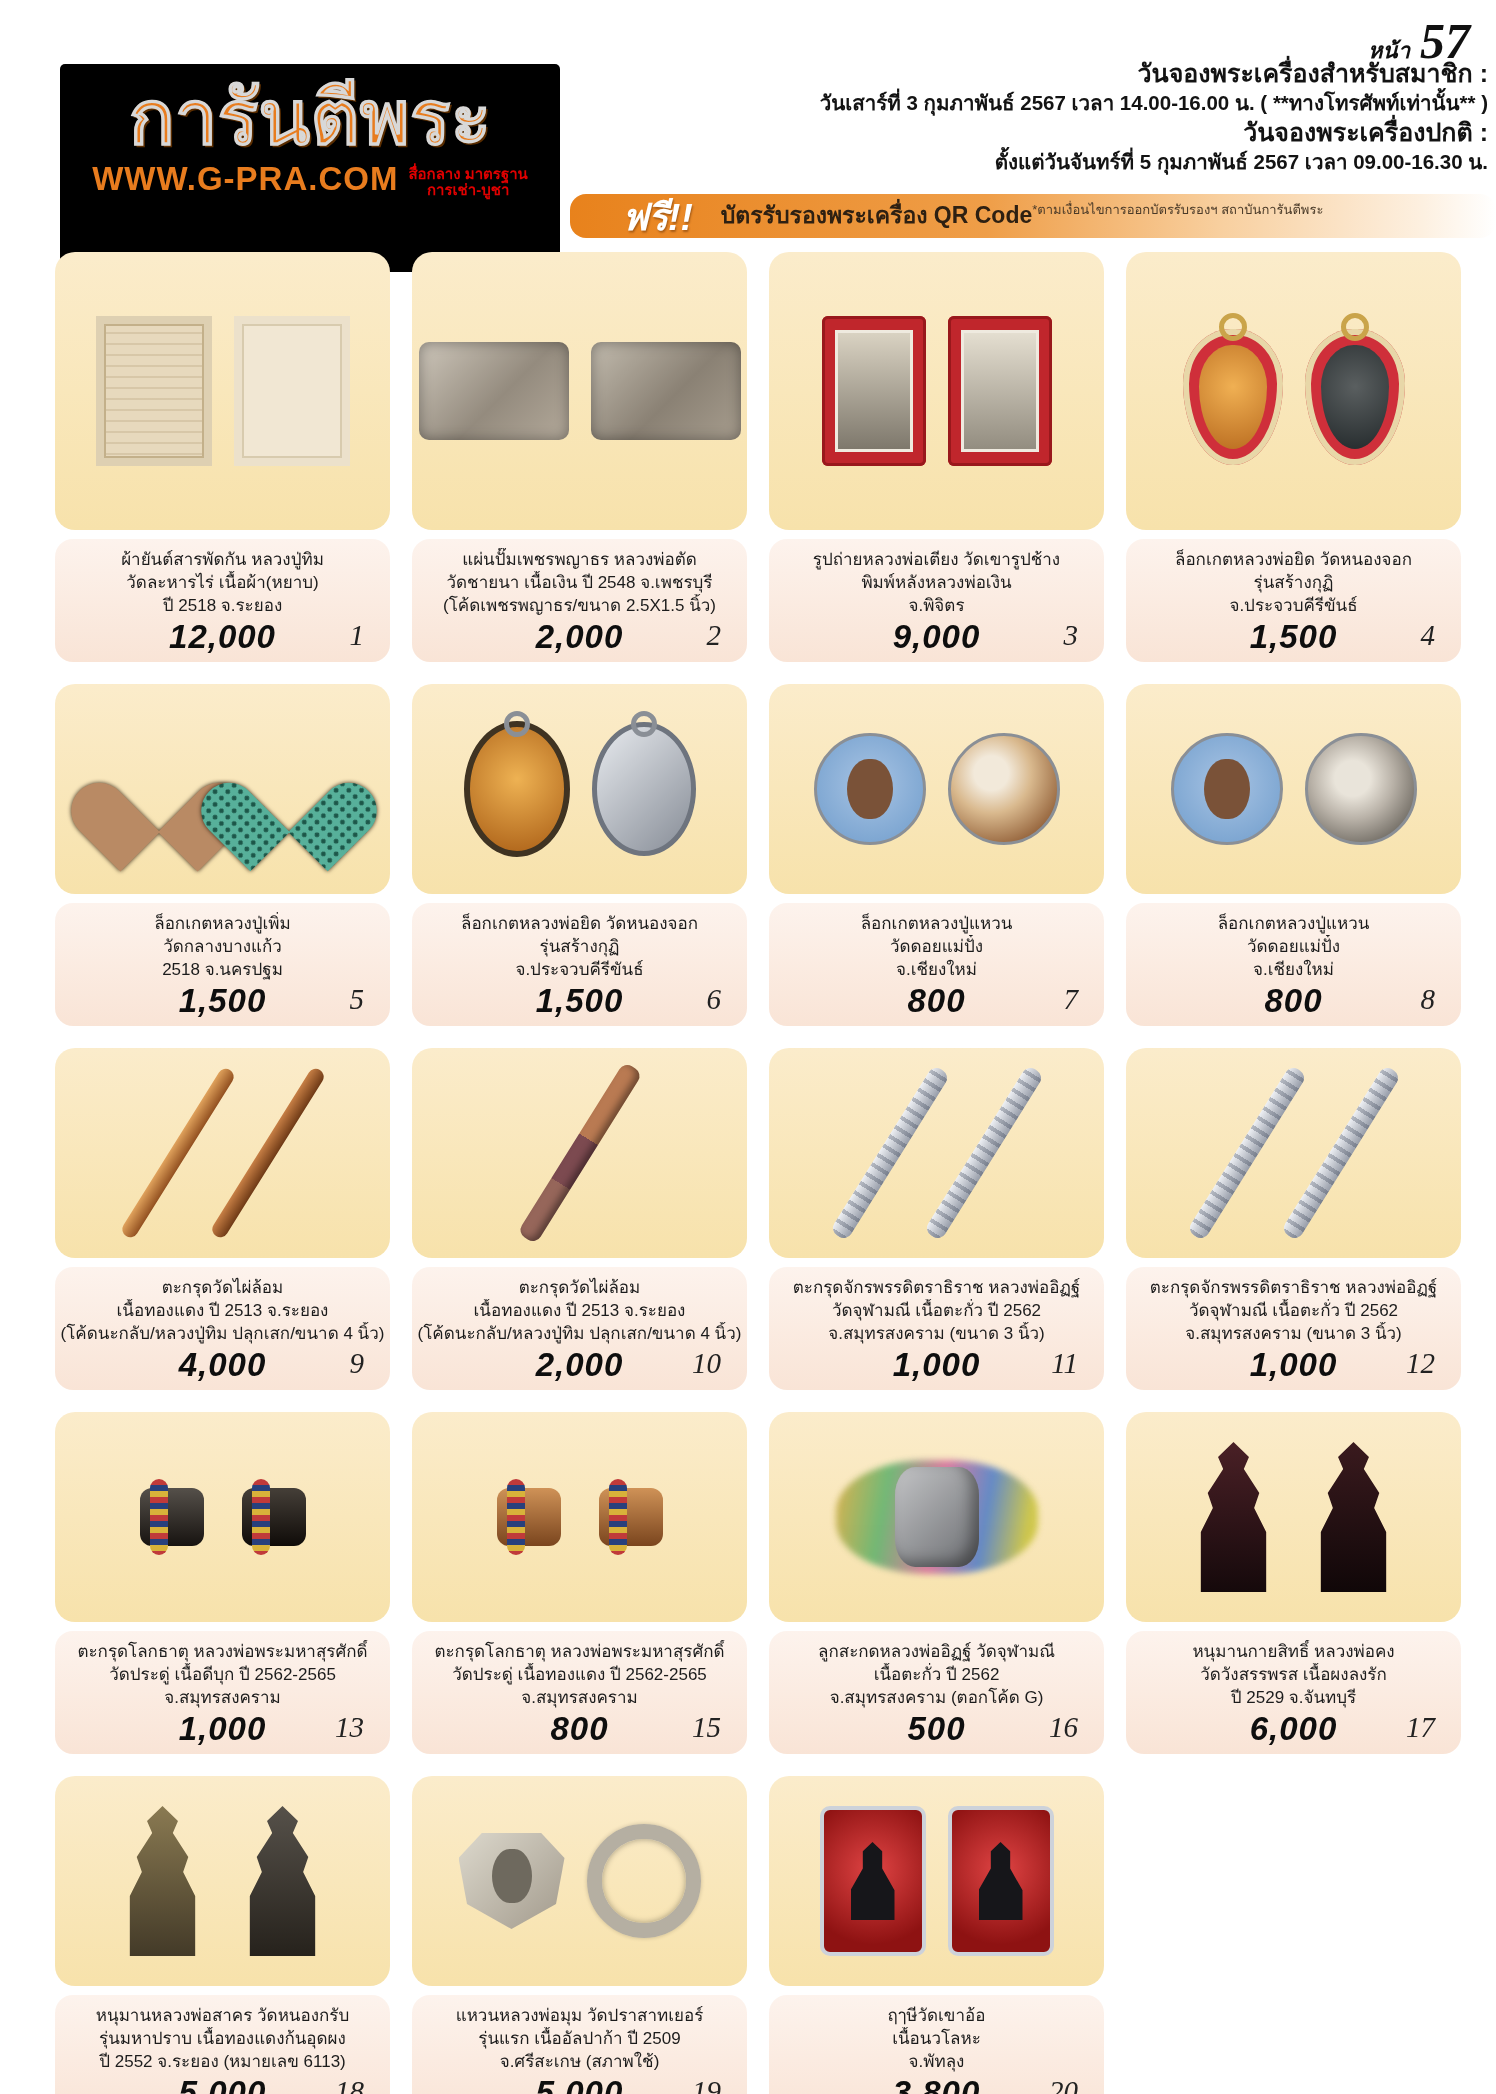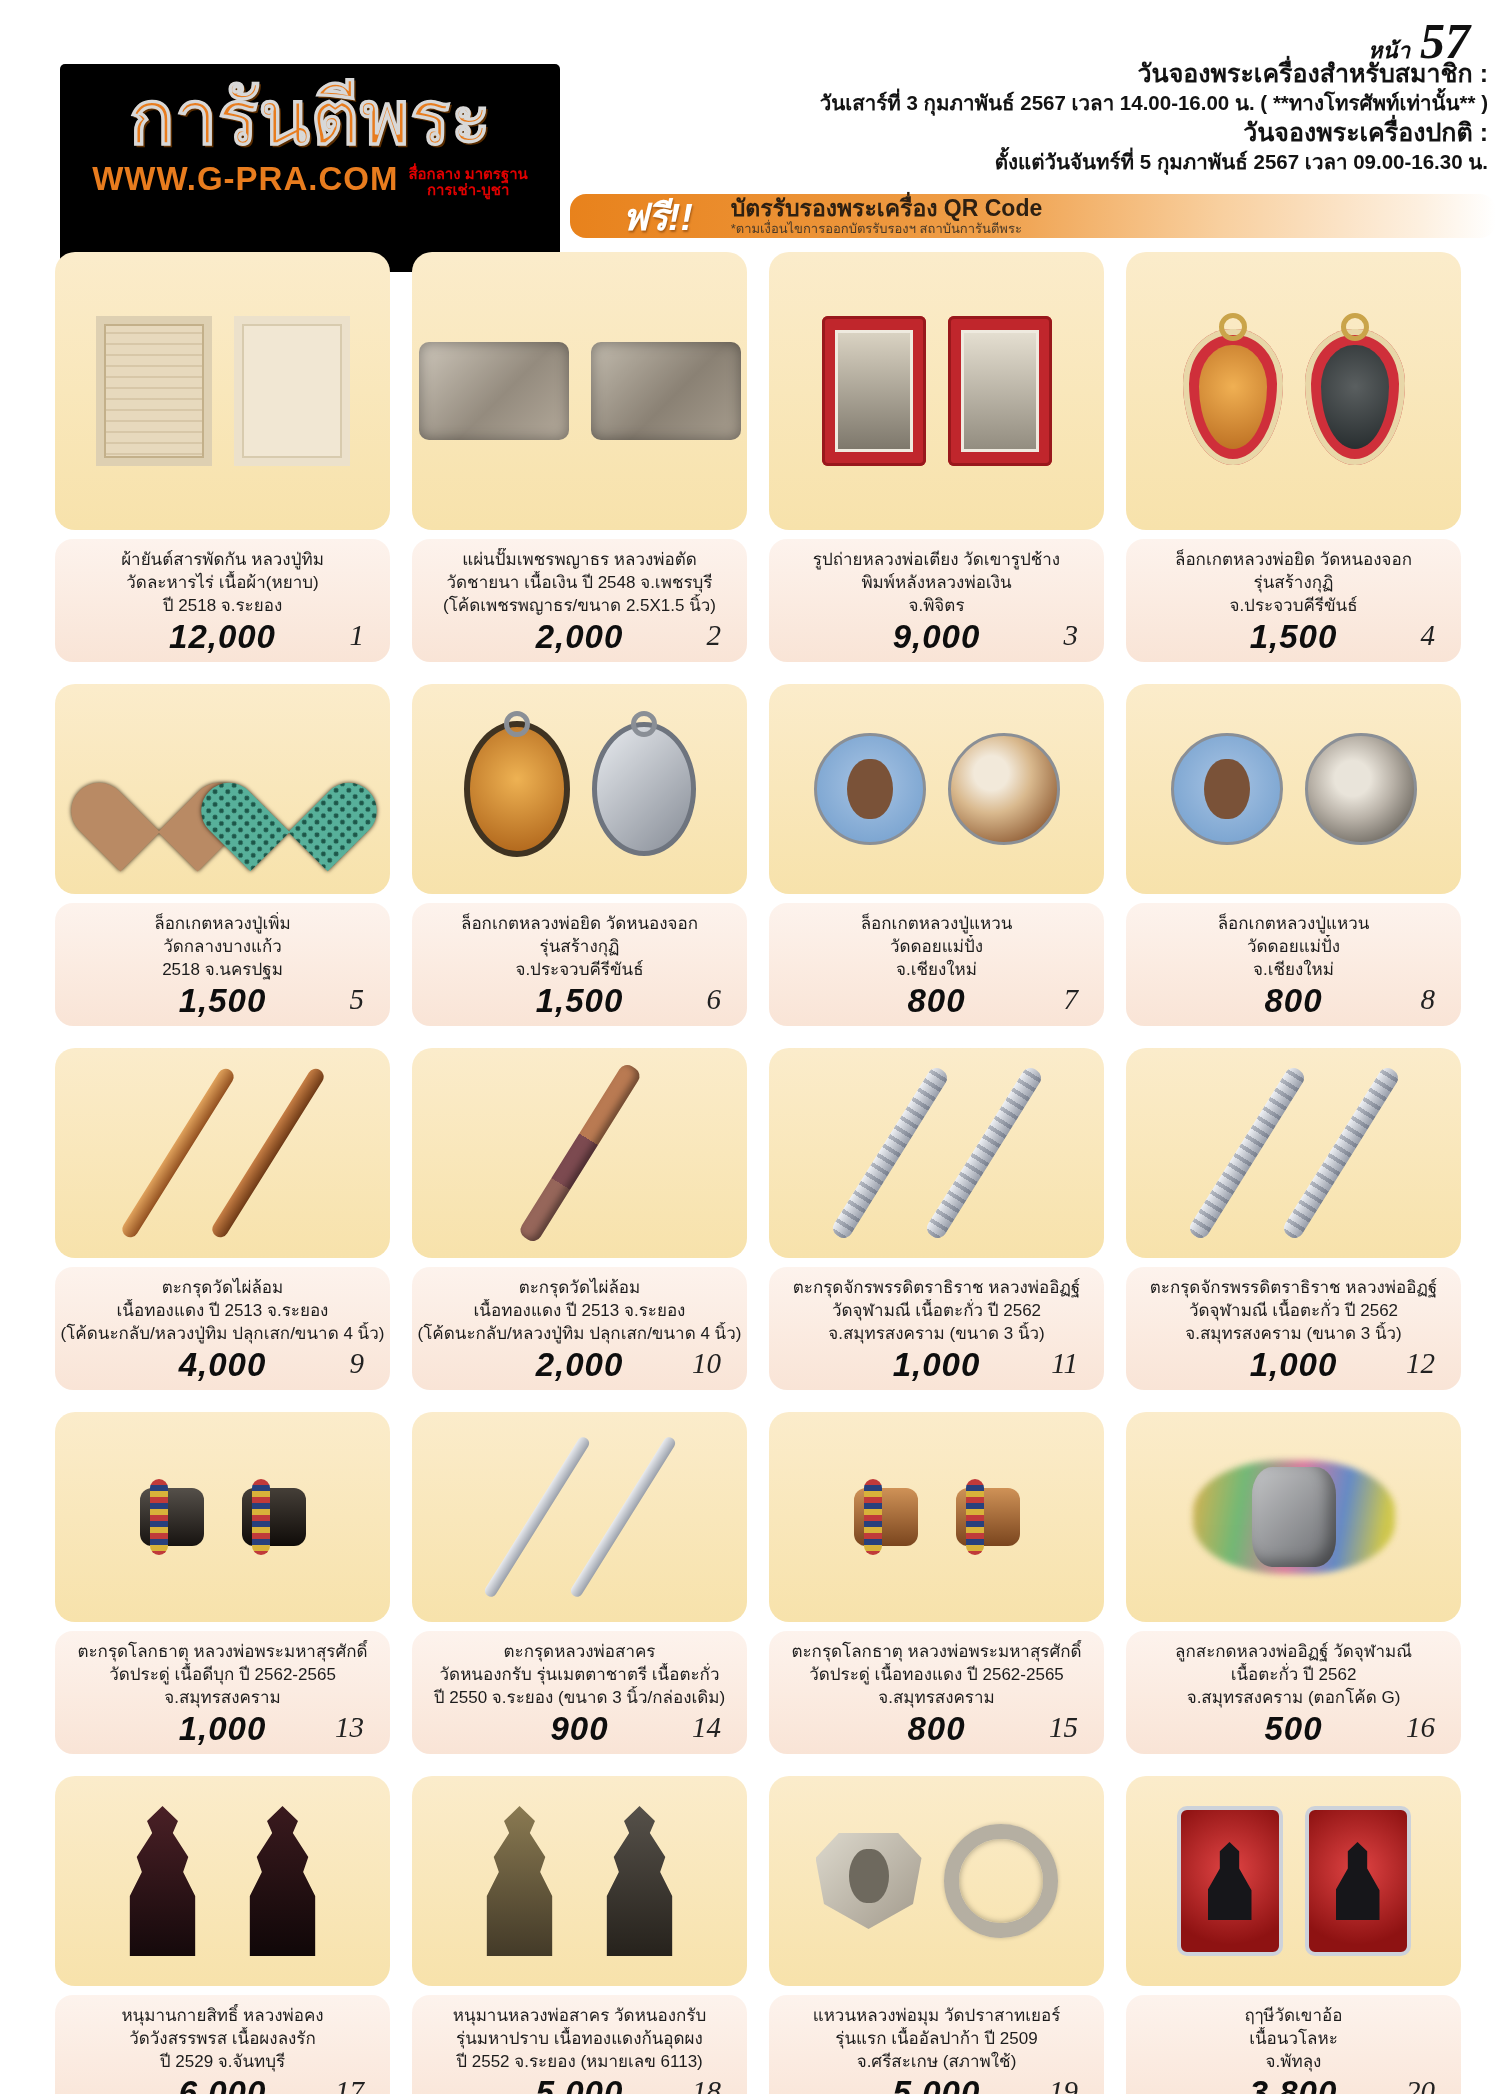--- a/index.html
+++ b/index.html
@@ -24,21 +24,21 @@
 
   .booking{position:absolute;top:58px;right:8px;text-align:right;color:#131313;}
   .bk-label{font-weight:bold;font-size:25px;line-height:1.25;}
   .bk-detail{font-weight:bold;font-size:20.5px;line-height:1.35;}
 
   .promo{position:absolute;left:570px;top:194px;width:926px;height:44px;border-radius:16px;
          background:linear-gradient(90deg,#e8821c 0%,#ef9e48 45%,#f8cf9e 70%,#fdf0e0 92%,#fff 100%);
          display:flex;align-items:center;}
   .promo-free{margin-left:52px;font-style:italic;font-weight:bold;font-size:37px;color:#fff;
               text-shadow:1px 2px 2px rgba(90,40,0,.45);white-space:nowrap;}
-  .promo-texts{margin-left:38px;display:flex;flex-direction:column;line-height:1.1;}
+  .promo-texts{margin-left:28px;display:flex;flex-direction:row;line-height:1.1;}
   .promo-main{font-size:23px;color:#2e2012;font-weight:bold;white-space:nowrap;}
   .promo-note{font-size:13px;color:#4a3a28;white-space:nowrap;}
 
   
   .grid{position:absolute;left:55px;top:252px;width:1386px;display:grid;
         grid-template-columns:repeat(4,335px);column-gap:15px;row-gap:10px;gap:22px;}
   .card{display:flex;flex-direction:column;gap:9px;}
   .img-box{height:210px;border-radius:20px;overflow:hidden;
            background:linear-gradient(180deg,#fbeccb,#f7e2ab);}
   .img-box.tall{height:278px;}
@@ -365,34 +365,20 @@
         <div class="txt-box">
           <div class="desc">ตะกรุดโลกธาตุ หลวงพ่อพระมหาสุรศักดิ์</div>
           <div class="desc">วัดประดู่ เนื้อดีบุก ปี 2562-2565</div>
           <div class="desc">จ.สมุทรสงคราม</div>
           <div class="price-row"><span class="price">1,000</span><span class="itemno">13</span></div>
         </div>
       </div>
       <div class="card">
         <div class="img-box">
           <div class="pics">
-            <div class="pic rod thin"></div>
-            <div class="pic rod thin"></div>
-          </div>
-        </div>
-        <div class="txt-box">
-          <div class="desc">ตะกรุดหลวงพ่อสาคร</div>
-          <div class="desc">วัดหนองกรับ รุ่นเมตตาชาตรี เนื้อตะกั่ว</div>
-          <div class="desc">ปี 2550 จ.ระยอง (ขนาด 3 นิ้ว/กล่องเดิม)</div>
-          <div class="price-row"><span class="price">900</span><span class="itemno">14</span></div>
-        </div>
-      </div>
-      <div class="card">
-        <div class="img-box">
-          <div class="pics">
             <div class="pic scroll copper"></div>
             <div class="pic scroll copper"></div>
           </div>
         </div>
         <div class="txt-box">
           <div class="desc">ตะกรุดโลกธาตุ หลวงพ่อพระมหาสุรศักดิ์</div>
           <div class="desc">วัดประดู่ เนื้อทองแดง ปี 2562-2565</div>
           <div class="desc">จ.สมุทรสงคราม</div>
           <div class="price-row"><span class="price">800</span><span class="itemno">15</span></div>
         </div>

